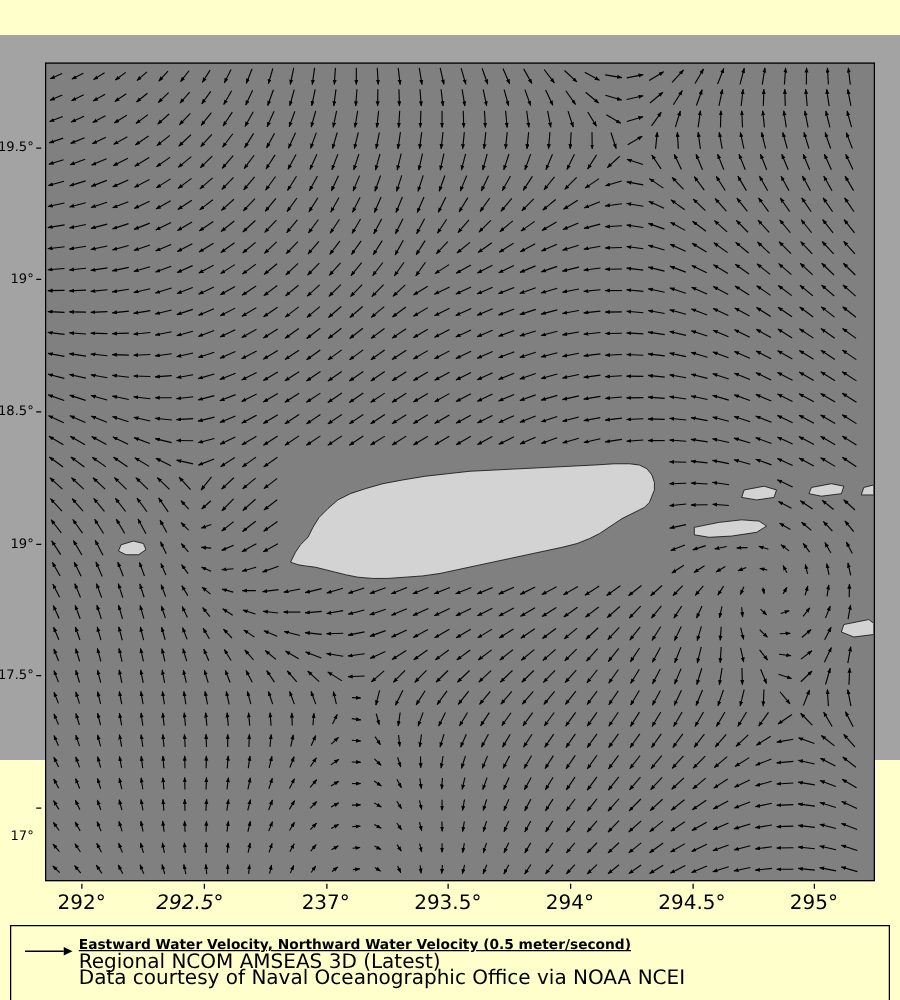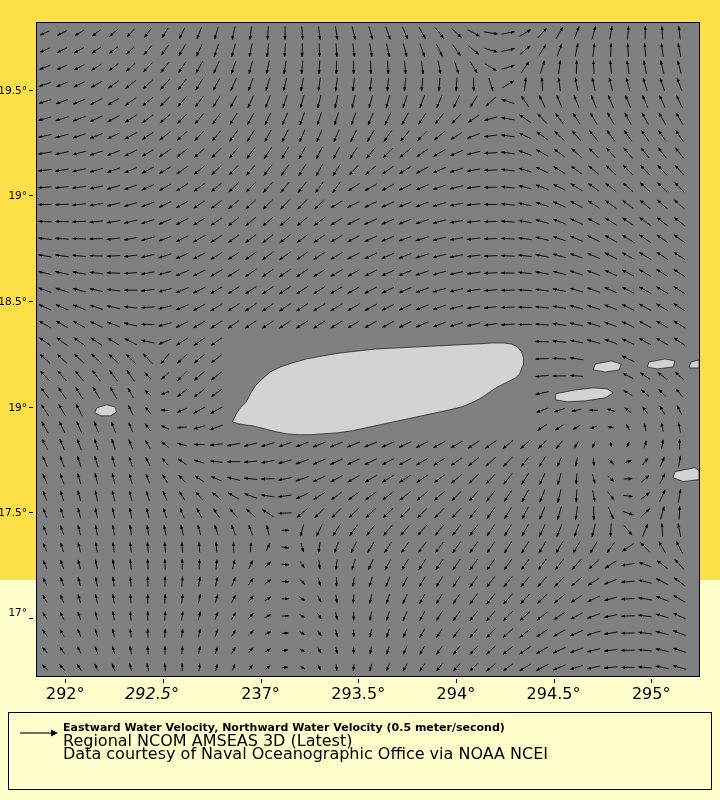--- a/index.html
+++ b/index.html
@@ -10,21 +10,22 @@
   body {
     width: 720px;
     height: 800px;
     font-family: "DejaVu Sans", sans-serif;
     overflow: hidden;
   }
   #root {
     position: relative;
     width: 720px;
     height: 580px;
-    background: #fde047;
+    background: #a3a3a3;
+    margin-top: 28px;
   }
   
   #plot-area {
     position: absolute;
     left: 36px;
     top: 22px;
     width: 664px;
     height: 655px;
     background: #808080;
     border: 1px solid #000000;
@@ -108,20 +109,21 @@
     left: 54px;
     top: 8px;
     right: 6px;
   }
   .cap-title {
     font-size: 11px;
     font-weight: bold;
     color: #000;
     line-height: 13px;
     white-space: nowrap;
+    text-decoration: underline;
   }
   .cap-line {
     font-size: 16px;
     color: #000;
     line-height: 13px;
     white-space: nowrap;
   }
 </style>
 </head>
 <body>
@@ -1491,21 +1493,21 @@
       <div class="tick-label-y" style="top: 67.6129px; right: 6px;">19.5°</div>
       <div class="tick-mark-y" style="top: 173.258px;"></div>
       <div class="tick-label-y" style="top: 173.258px; right: 6px;">19°</div>
       <div class="tick-mark-y" style="top: 278.903px;"></div>
       <div class="tick-label-y" style="top: 278.903px; right: 6px;">18.5°</div>
       <div class="tick-mark-y" style="top: 384.548px;"></div>
       <div class="tick-label-y" style="top: 384.548px; right: 6px;">19°</div>
       <div class="tick-mark-y" style="top: 490.194px;"></div>
       <div class="tick-label-y" style="top: 490.194px; right: 6px;">17.5°</div>
       <div class="tick-mark-y" style="top: 595.839px;"></div>
-      <div class="tick-label-y" style="top: 590px; right: 6px;">17°</div>
+      <div class="tick-label-y" style="top: 619px; right: 6px;">17°</div>
     </div>
   <div id="x-axis">
       <div class="tick-mark-x" style="left: 29.2941px;"></div>
       <div class="tick-label-x" style="left: 29.2941px; top: 5px;">292°</div>
       <div class="tick-mark-x" style="left: 126.941px;"></div>
       <div class="tick-label-x" style="left: 116px; top: 5px; font-style: italic;">292.5°</div>
       <div class="tick-mark-x" style="left: 224.588px;"></div>
       <div class="tick-label-x" style="left: 224.588px; top: 5px;">237°</div>
       <div class="tick-mark-x" style="left: 322.235px;"></div>
       <div class="tick-label-x" style="left: 322.235px; top: 5px;">293.5°</div>

